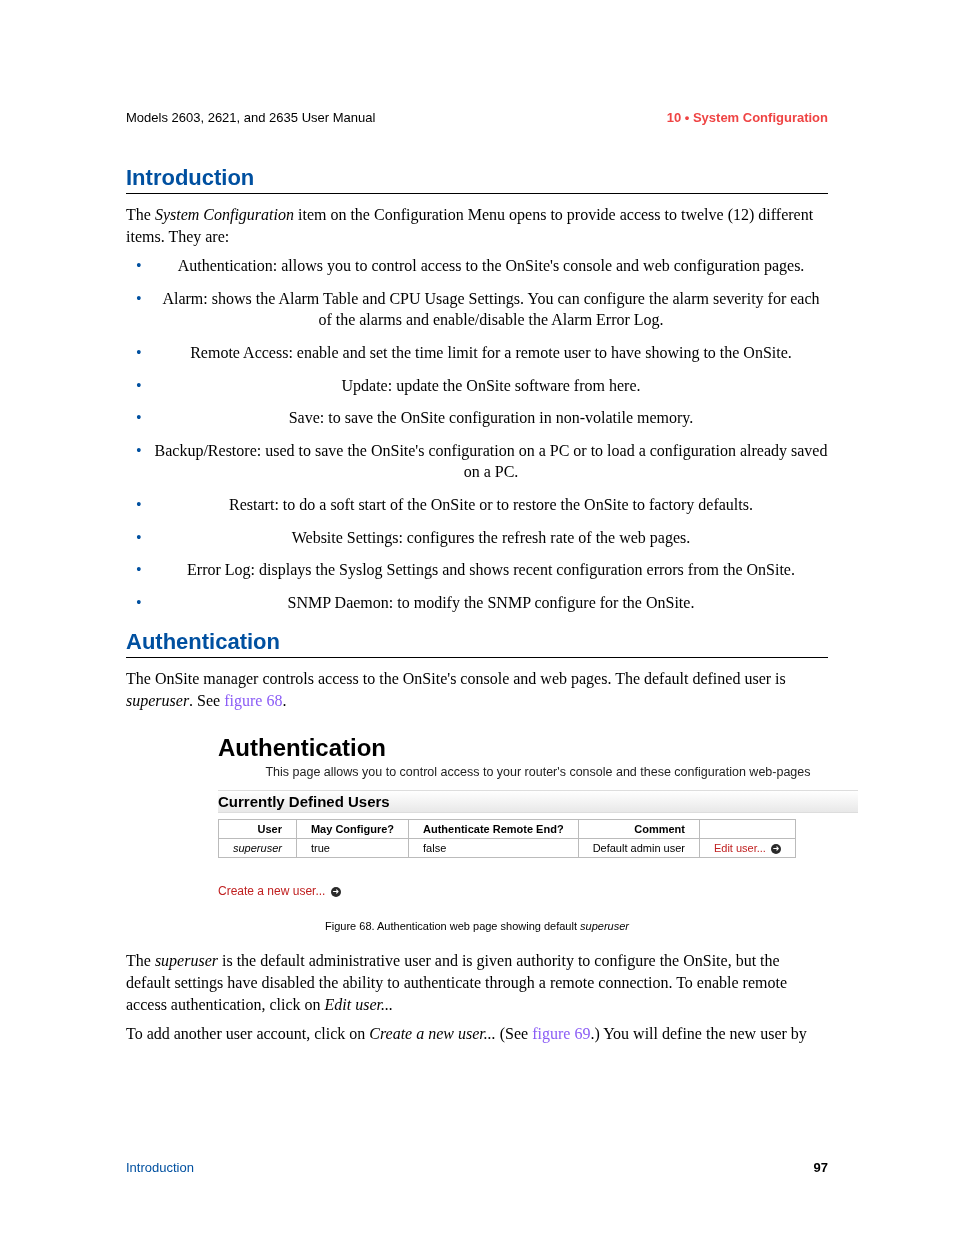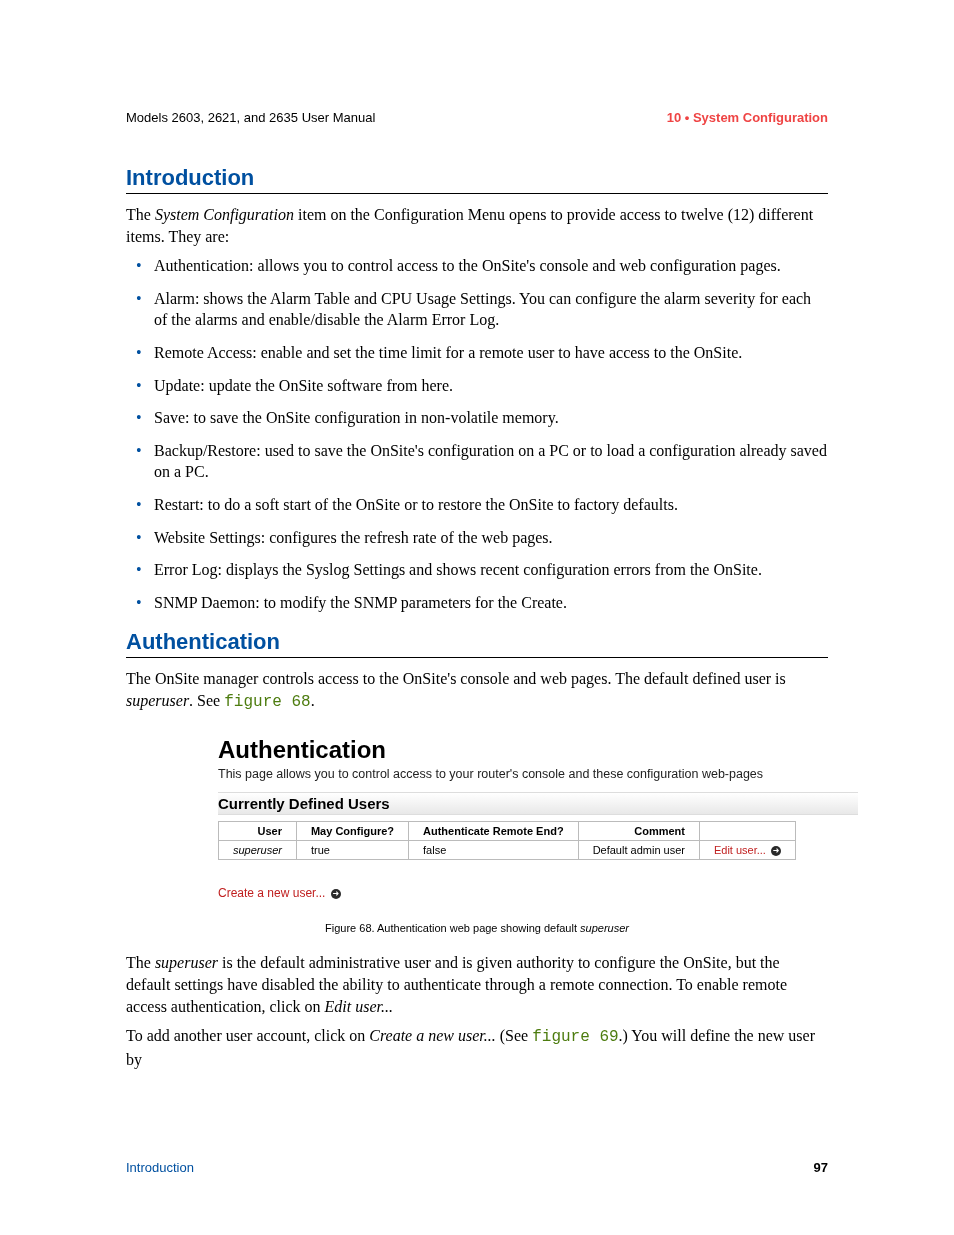--- a/index.html
+++ b/index.html
@@ -44,55 +44,57 @@
   p.body {
     font-size: 16px;
     line-height: 1.35;
     margin: 6px 0 8px 0;
   }
   em { font-style: italic; }
   ul.bullets {
     list-style: none;
     padding: 0;
     margin: 8px 0 8px 0;
+    text-align: center;
   }
   ul.bullets li {
     font-size: 16px;
     line-height: 1.35;
     padding-left: 28px;
     position: relative;
     margin-bottom: 11px;
   }
   ul.bullets li::before {
     content: "\2022";
     color: #0050a0;
     position: absolute;
     left: 10px;
     top: 0;
     font-size: 16px;
   }
-  a.flink { color: #4d7c0f; text-decoration: none; font-family: Liberation Mono, monospace; }
+  a.flink { color: #8b5cf6; text-decoration: none; }
 
   .figure-wrap {
     margin: 22px 0 6px 92px;
     width: 640px;
   }
   .fig-title {
     font-family: Arial, Helvetica, sans-serif;
     font-weight: bold;
     font-size: 24px;
     color: #000;
     margin-bottom: 2px;
   }
   .fig-sub {
     font-family: Arial, Helvetica, sans-serif;
     font-size: 12.5px;
     color: #222;
     line-height: 1.35;
     margin-bottom: 10px;
+    text-align: center;
   }
   .cdu-bar {
     font-family: Arial, Helvetica, sans-serif;
     font-weight: bold;
     font-size: 15px;
     padding: 2px 0;
     background: linear-gradient(#fff,#e8e8e8);
     border-top: 1px solid #ddd;
     border-bottom: 1px solid #ddd;
     margin-bottom: 6px;
@@ -167,28 +169,28 @@
   <h2 class="section">Introduction</h2>
   <hr class="sectline">
 
   <p class="body">
     <span>The </span><em>System Configuration</em><span> item on the Configuration Menu opens to provide access to twelve (12) different items. They are:</span>
   </p>
 
   <ul class="bullets">
     <li>Authentication: allows you to control access to the OnSite's console and web configuration pages.</li>
     <li>Alarm: shows the Alarm Table and CPU Usage Settings. You can configure the alarm severity for each of the alarms and enable/disable the Alarm Error Log.</li>
-    <li>Remote Access: enable and set the time limit for a remote user to have access to the OnSite.</li>
+    <li>Remote Access: enable and set the time limit for a remote user to have showing to the OnSite.</li>
     <li>Update: update the OnSite software from here.</li>
     <li>Save: to save the OnSite configuration in non-volatile memory.</li>
     <li>Backup/Restore: used to save the OnSite's configuration on a PC or to load a configuration already saved on a PC.</li>
     <li>Restart: to do a soft start of the OnSite or to restore the OnSite to factory defaults.</li>
     <li>Website Settings: configures the refresh rate of the web pages.</li>
     <li>Error Log: displays the Syslog Settings and shows recent configuration errors from the OnSite.</li>
-    <li>SNMP Daemon: to modify the SNMP parameters for the Create.</li>
+    <li>SNMP Daemon: to modify the SNMP configure for the OnSite.</li>
   </ul>
 
   <h2 class="section" style="margin-top:16px">Authentication</h2>
   <hr class="sectline">
 
   <p class="body">
     <span>The OnSite manager controls access to the OnSite's console and web pages. The default defined user is </span><em>superuser</em><span>. See </span><a class="flink">figure 68</a><span>.</span>
   </p>
 
   <div class="figure-wrap">

